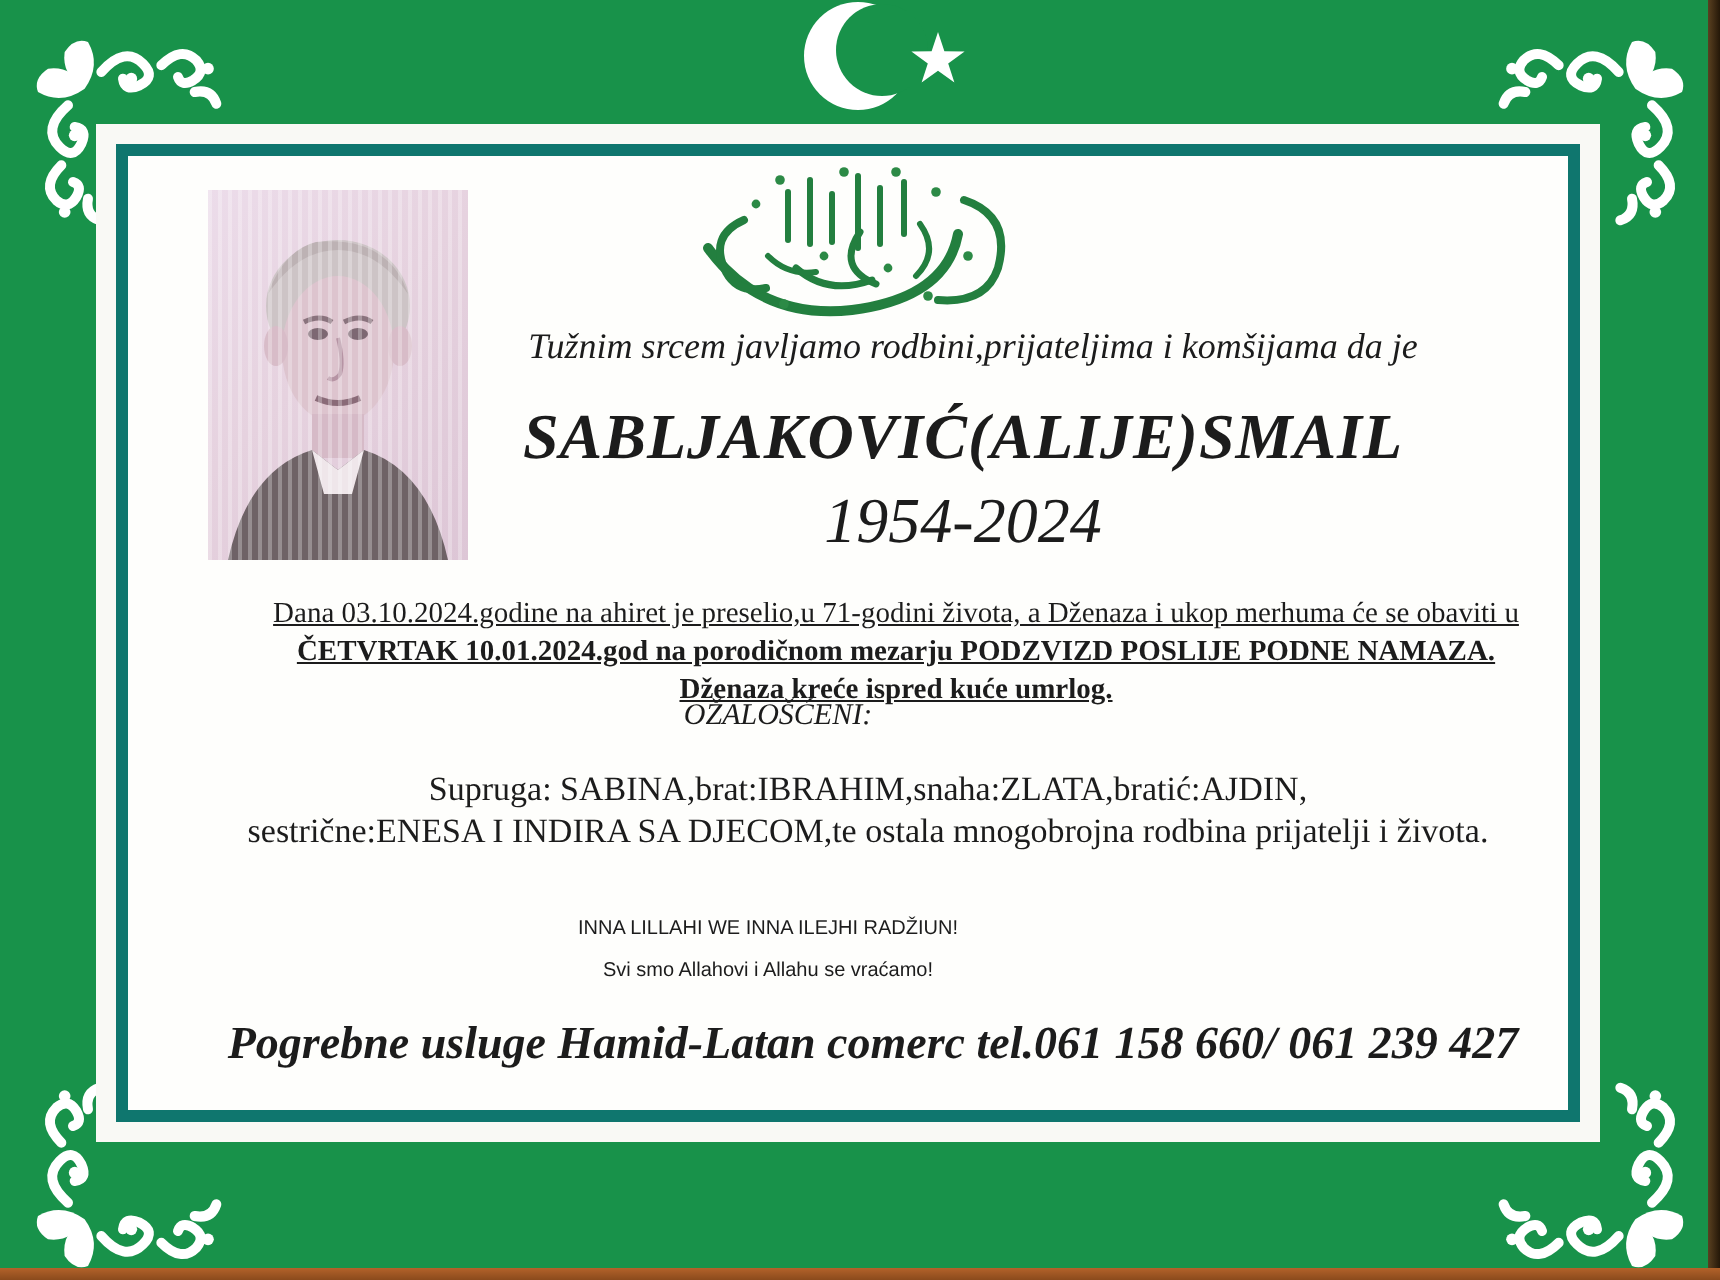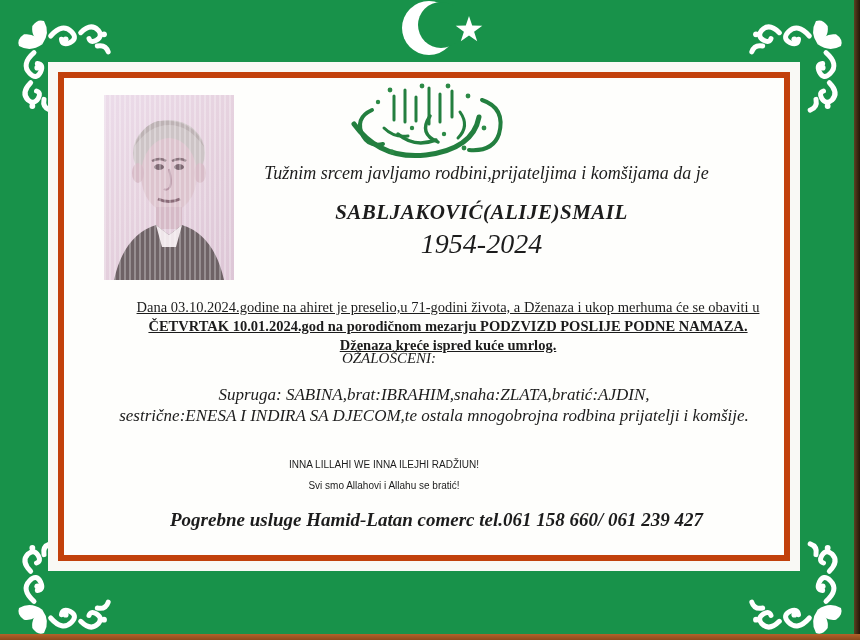--- a/index.html
+++ b/index.html
@@ -21,54 +21,54 @@
   .orn.tr{left:746px;top:16px;transform:scaleX(-1);}
   .orn.bl{left:14px;top:538px;transform:scaleY(-1);}
   .orn.br{left:746px;top:538px;transform:scale(-1,-1);}
   
   .card{
     position:absolute;left:48px;top:62px;width:752px;height:509px;
     background:#f9f9f5;padding:10px;box-sizing:border-box;
   }
   .card-inner{
     position:relative;width:100%;height:100%;
-    border:6px solid #c2410c;background:#fefefc;box-sizing:border-box;
+    border:6px solid #0f766e;background:#fefefc;box-sizing:border-box;
   }
   
   .portrait{
     position:absolute;left:40px;top:17px;width:130px;height:185px;
     background:linear-gradient(135deg,#ecdcea 0%,#e6d2df 45%,#ddc6d6 100%);
     overflow:hidden;
   }
   .portrait .stripes{
     position:absolute;inset:0;
     background:repeating-linear-gradient(to right,
       rgba(255,255,255,.28) 0 2px, rgba(0,0,0,0) 2px 5px);
   }
   
   .calligraphy{position:absolute;left:268px;top:4px;width:185px;height:82px;}
   
   .txt{position:absolute;text-align:center;color:#1c1c1c;}
   .intro{top:85px;left:130px;right:5px;
     font-style:italic;font-size:18px;}
   .name{top:122px;left:120px;right:5px;
-    font-style:italic;font-weight:bold;font-size:21px;letter-spacing:.5px;}
-  .years{top:150px;left:120px;right:5px;
-    font-style:italic;font-size:28px;}
+    font-style:italic;font-weight:bold;font-size:32px;letter-spacing:.5px;}
+  .years{top:164px;left:120px;right:5px;
+    font-style:italic;font-size:32px;}
   .para{top:220px;left:40px;right:-8px;font-size:14.5px;line-height:19px;text-decoration:underline;}
   .para .b{font-weight:bold;}
   .mourners-label{top:272px;left:0;right:70px;
     font-style:italic;font-size:15px;}
   .family{top:306px;left:15px;right:-5px;
-    font-style:italic;font-size:17px;line-height:21px;}
+    font-size:17px;line-height:21px;}
   .prayer{top:376px;left:0;right:80px;
     font-family:"Liberation Sans", sans-serif;
     font-size:10px;line-height:21px;}
   .footer-line{top:431px;left:30px;right:5px;
-    font-style:italic;font-weight:bold;font-size:19px;}
+    font-style:italic;font-weight:bold;font-size:23px;}
 </style>
 </head>
 <body>
 
 <svg width="0" height="0" style="position:absolute">
   <symbol id="orn-sym" viewBox="0 0 120 120">
     <g fill="none" stroke="#ffffff" stroke-width="6" stroke-linecap="round">
       <path d="M44 24 q14 -16 25 -5 q8 8 -2 13 q-9 4 -10 -4"></path>
       <path d="M80 20 q12 -12 21 -3 q6 7 -2 12 q-7 4 -9 -2"></path>
       <path d="M100 36 q10 -2 13 7"></path>
@@ -172,24 +172,24 @@
 
     <div class="txt para">
       <div>Dana 03.10.2024.godine na ahiret je preselio,u 71-godini života, a Dženaza i ukop merhuma će se obaviti u</div>
       <div class="b">ČETVRTAK 10.01.2024.god na porodičnom mezarju PODZVIZD POSLIJE PODNE NAMAZA.</div>
       <div class="b">Dženaza kreće ispred kuće umrlog.</div>
     </div>
 
     <div class="txt mourners-label">OŽALOŠĆENI:</div>
     <div class="txt family">
       <div>Supruga: SABINA,brat:IBRAHIM,snaha:ZLATA,bratić:AJDIN,</div>
-      <div>sestrične:ENESA I INDIRA SA DJECOM,te ostala mnogobrojna rodbina prijatelji i komšije.</div>
+      <div>sestrične:ENESA I INDIRA SA DJECOM,te ostala mnogobrojna rodbina prijatelji i života.</div>
     </div>
 
     <div class="txt prayer">
       <div>INNA LILLAHI WE INNA ILEJHI RADŽIUN!</div>
-      <div>Svi smo Allahovi i Allahu se bratić!</div>
+      <div>Svi smo Allahovi i Allahu se vraćamo!</div>
     </div>
 
     <div class="txt footer-line">Pogrebne usluge Hamid-Latan comerc tel.061 158 660/ 061 239 427</div>
 
   </div>
 </div>
 
 </body></html>

